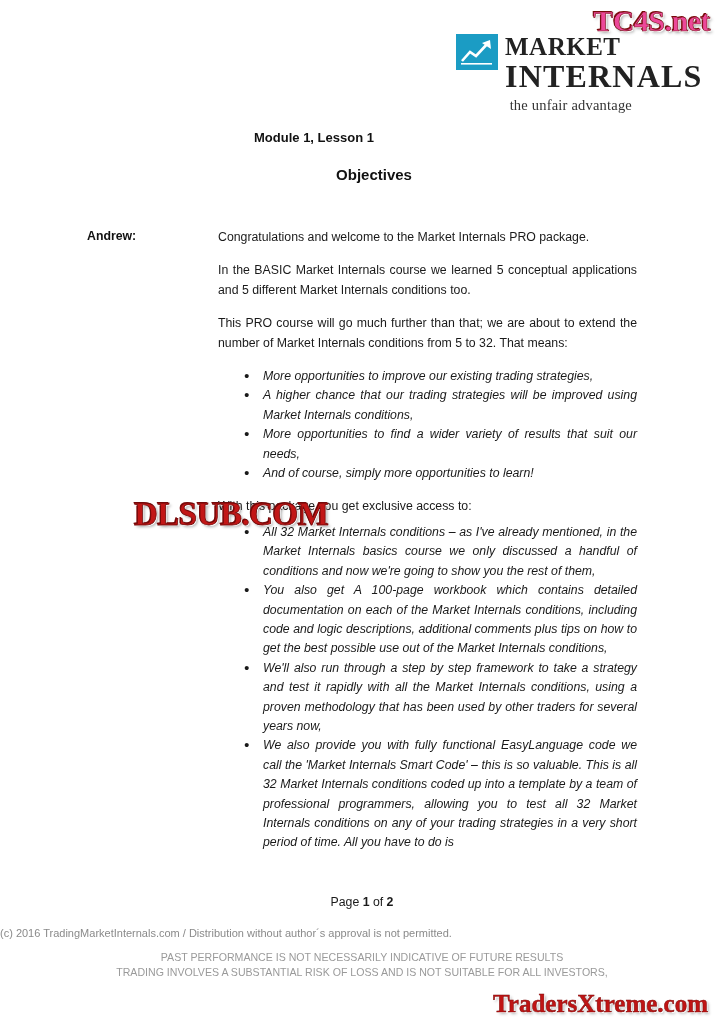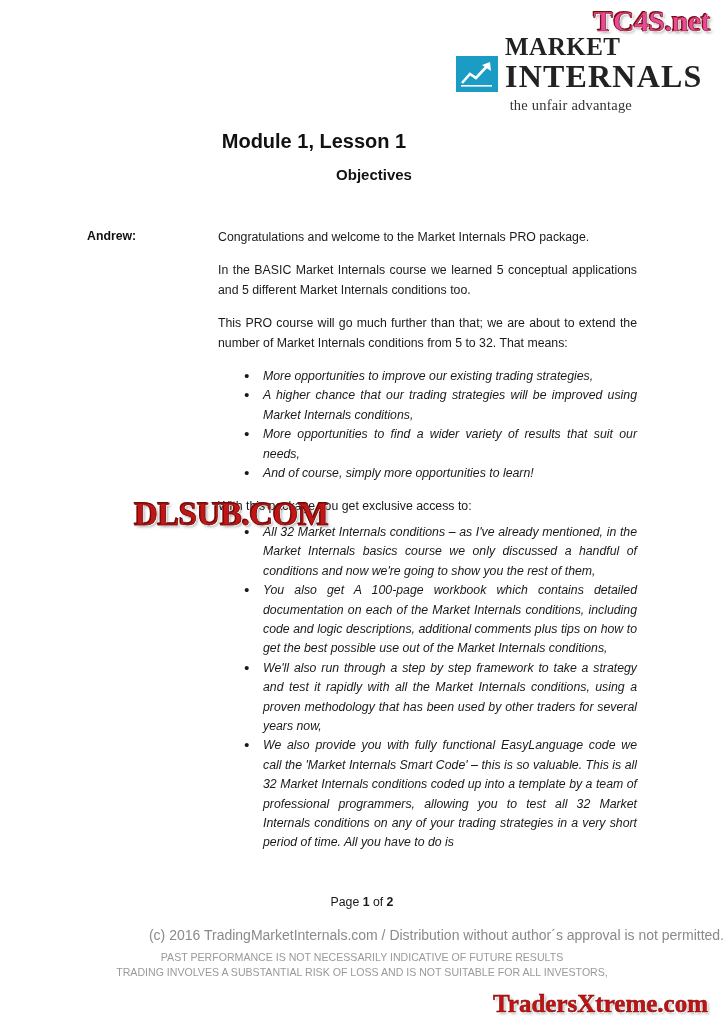--- a/index.html
+++ b/index.html
@@ -71,21 +71,21 @@
   .logo {
     position: absolute;
     top: 34px;
     right: 92px;
     width: 176px;
     text-align: center;
     z-index: 10;
   }
   .logo-row {
     display: flex;
-    align-items: flex-end;
+    align-items: flex-start;
     justify-content: flex-start;
   }
   .logo-mark {
     width: 42px;
     height: 36px;
     background: #1b9cc4;
     position: relative;
     flex: 0 0 auto;
     margin-right: 7px;
   }
@@ -109,21 +109,21 @@
     letter-spacing: 0.2px;
   }
 
   
   .doc-title {
     position: absolute;
     top: 130px;
     left: 0;
     width: 628px;
     text-align: center;
-    font-size: 20px;
+    font-size: 13px;
     font-weight: bold;
     color: #111;
   }
   .doc-subtitle {
     position: absolute;
     top: 166px;
     left: 12px;
     width: 724px;
     text-align: center;
     font-size: 15px;
@@ -187,22 +187,22 @@
     text-align: center;
     font-size: 12.3px;
     color: #1a1a1a;
   }
   .page-num b { font-weight: bold; }
   .copyright {
     position: absolute;
     top: 927px;
     left: 0;
     width: 724px;
-    text-align: right;
-    font-size: 14px;
+    text-align: left;
+    font-size: 11px;
     color: #8a8a8a;
   }
   .disclaimer {
     position: absolute;
     top: 950px;
     left: 0;
     width: 724px;
     text-align: center;
     font-size: 10.6px;
     line-height: 15px;

